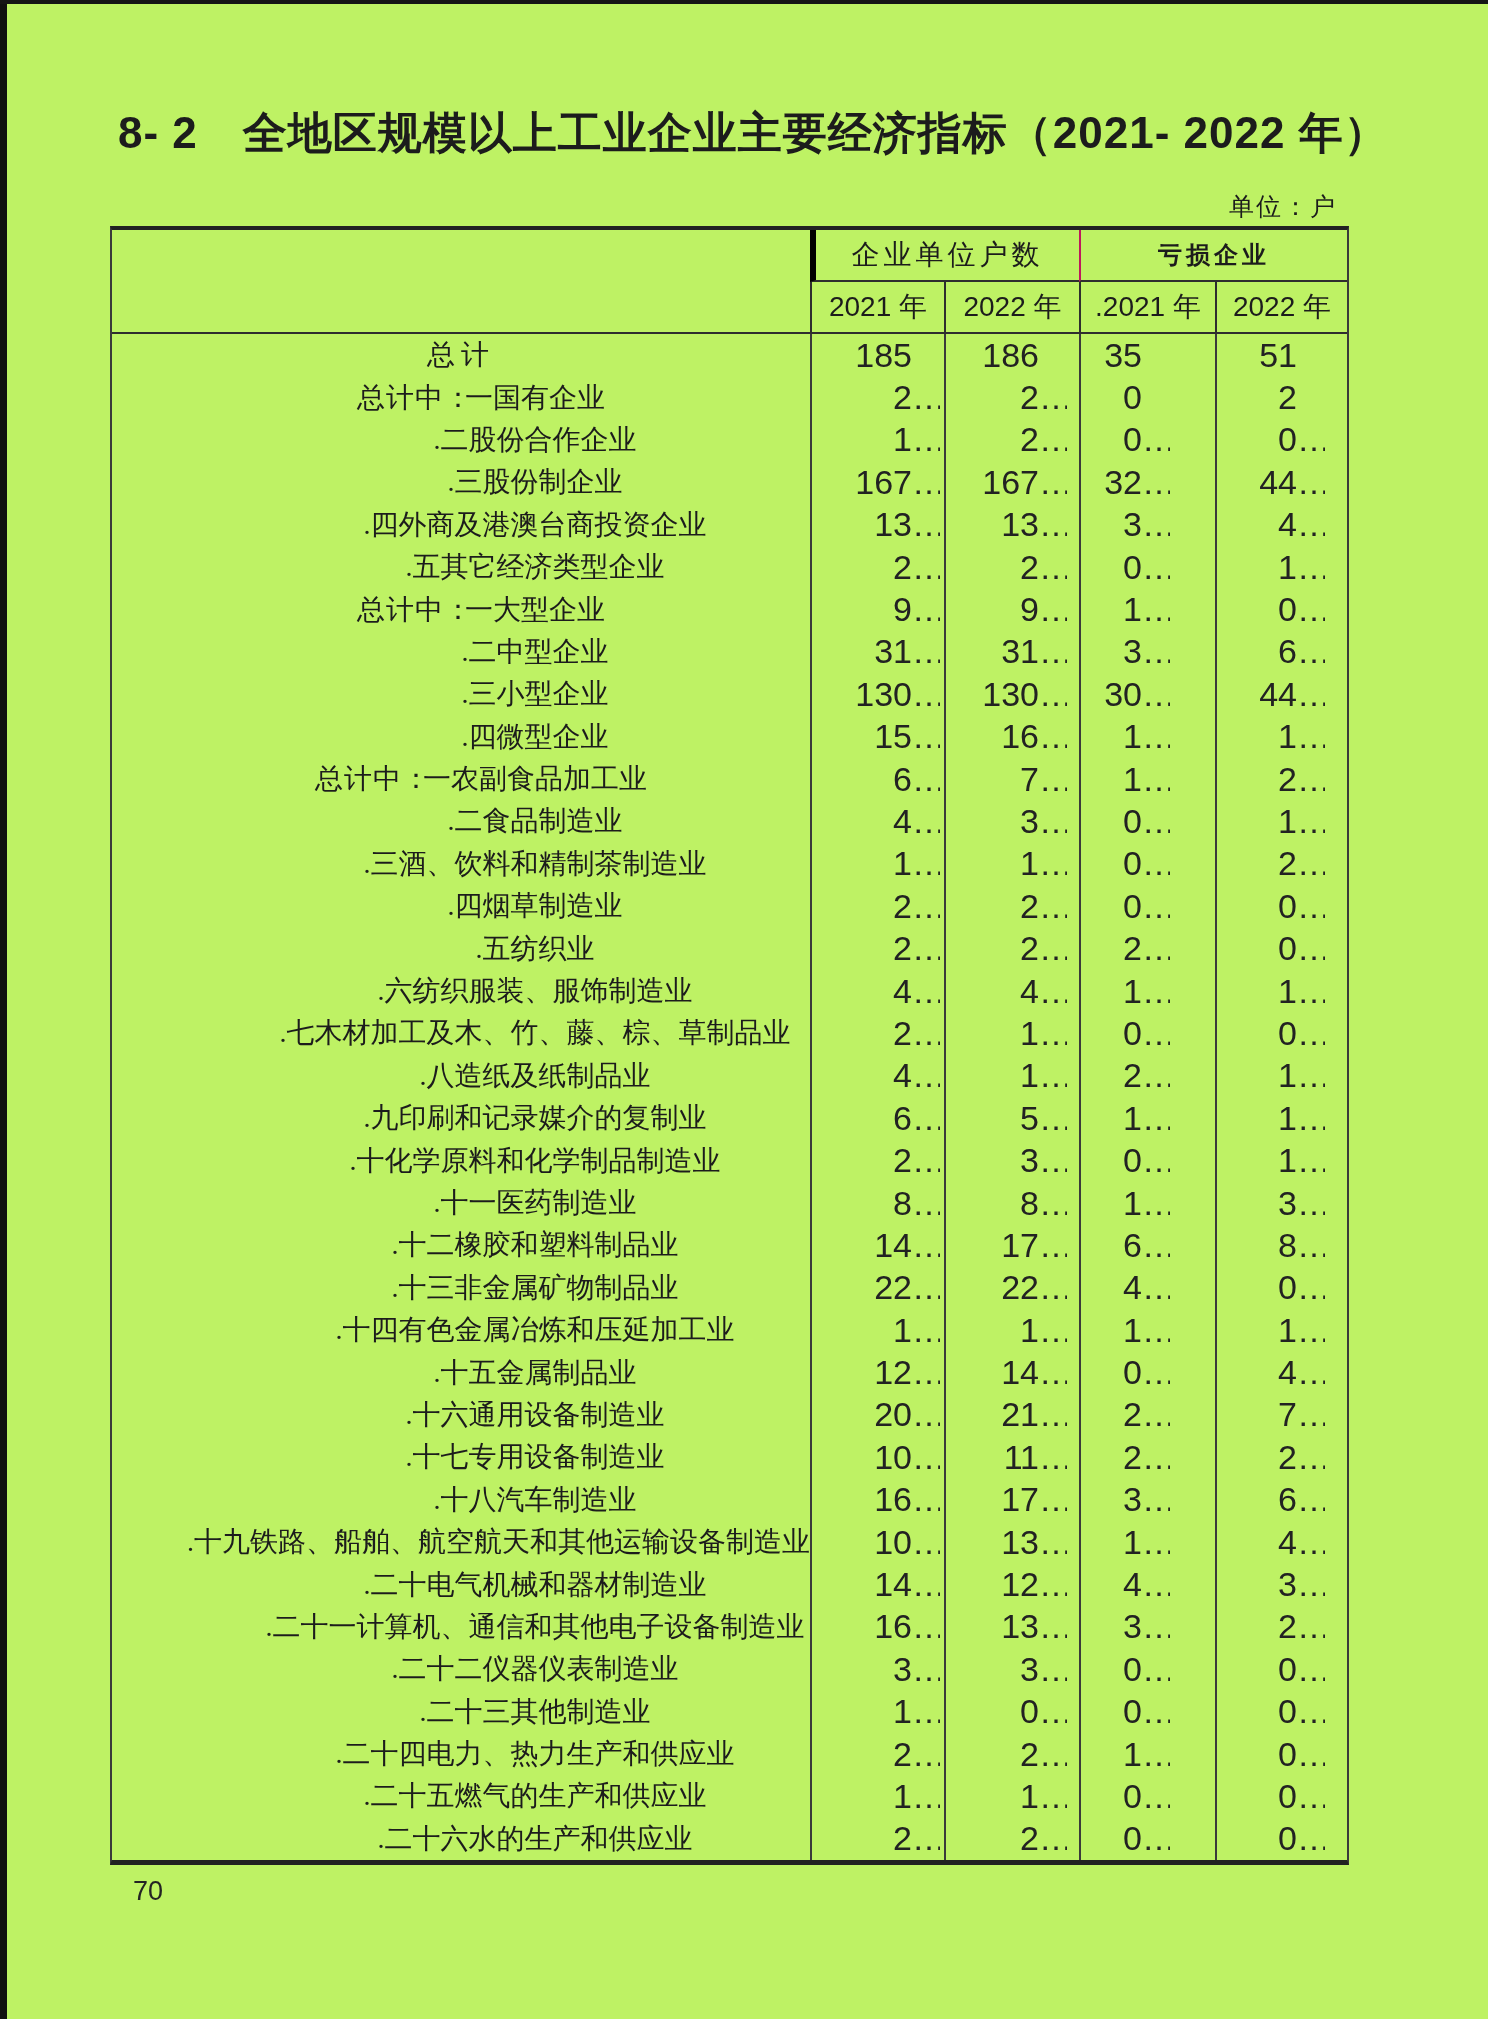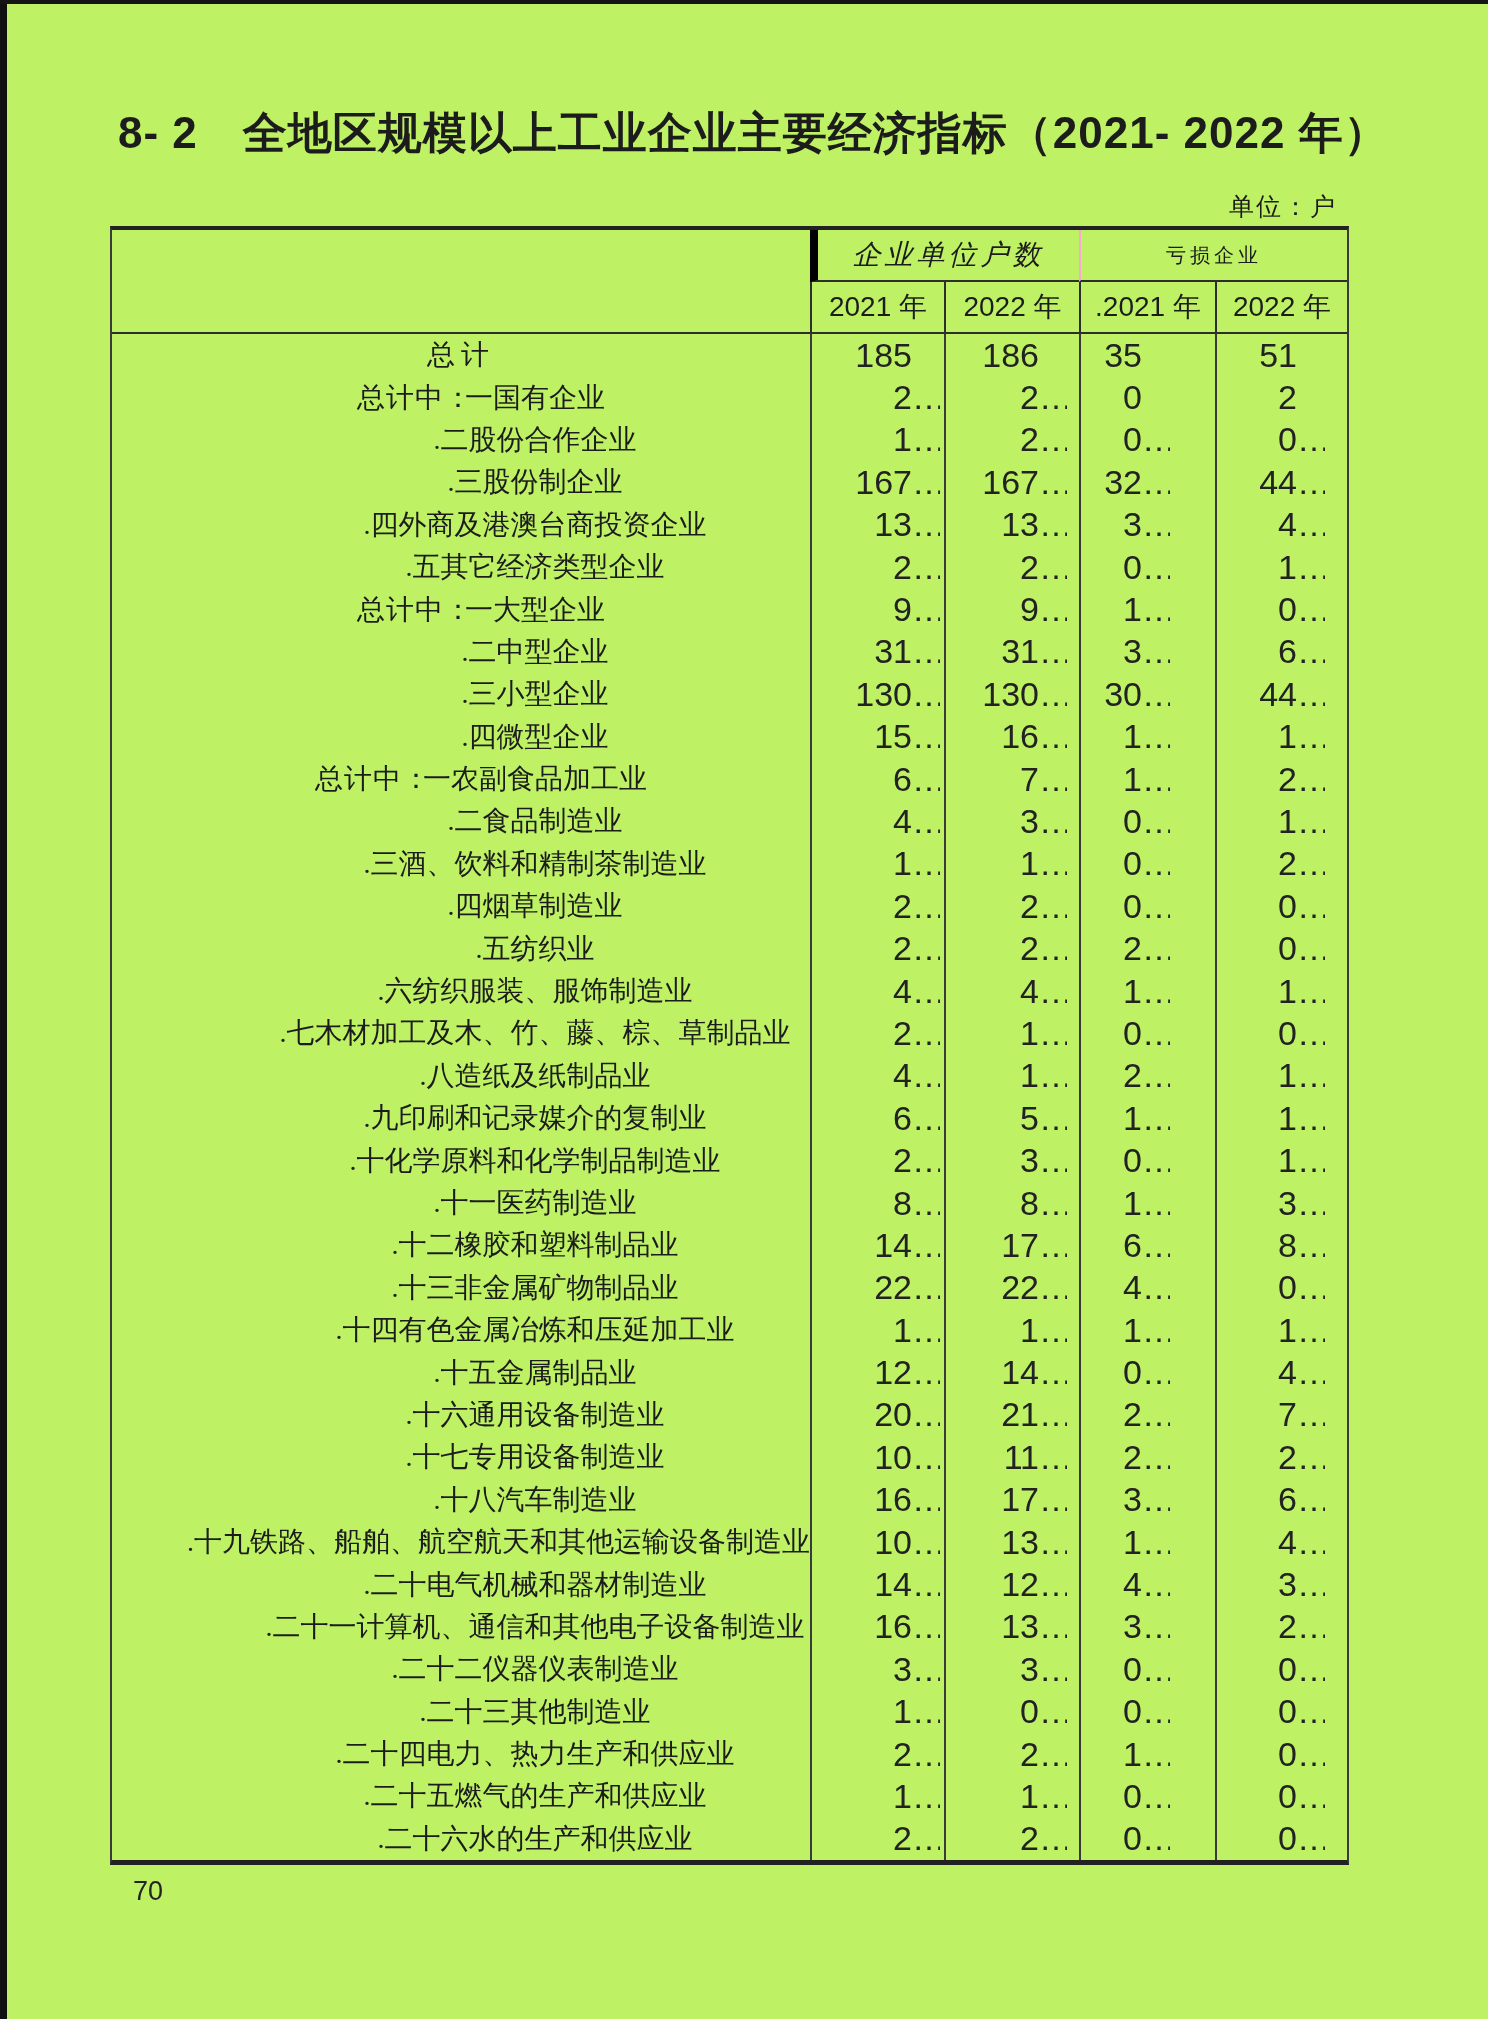--- a/index.html
+++ b/index.html
@@ -17,24 +17,24 @@
   #grid{position:absolute;left:110px;top:226px;width:1235px;
         display:grid;box-sizing:content-box;
         grid-template-columns:698px 134px 135px 136px 132px;
         grid-template-rows:52px 52px repeat(36,42.4px);
         grid-auto-rows:42.4px;
         border-top:4px solid #222;border-bottom:5px solid #222;
         border-left:2px solid #3a3a3a;border-right:2px solid #3a3a3a;}
   .cell{display:flex;align-items:center;box-sizing:border-box;overflow:visible;white-space:nowrap;}
   
   .stub-head{grid-column:1;grid-row:1/3;border-bottom:2px solid #2e2e2e;}
-  .g1{grid-column:2/4;grid-row:1;border-left:8px solid #000000;border-bottom:2px solid #2e2e2e;
-      justify-content:center;font-size:28px;letter-spacing:4px;font-style:italic;}
-  .g2{grid-column:4/6;grid-row:1;border-left:2px solid #f9a8d4;border-bottom:2px solid #2e2e2e;
-      justify-content:center;font-size:20px;letter-spacing:4px;}
+  .g1{grid-column:2/4;grid-row:1;border-left:6px solid #000000;border-bottom:2px solid #2e2e2e;
+      justify-content:center;font-size:28px;letter-spacing:4px;}
+  .g2{grid-column:4/6;grid-row:1;border-left:2px solid #be185d;border-bottom:2px solid #2e2e2e;
+      justify-content:center;font-size:24px;letter-spacing:4px;font-weight:bold;}
   .yh{grid-row:2;border-left:2px solid #2e2e2e;border-bottom:2px solid #2e2e2e;
       justify-content:center;font-size:28px;
       font-family:"Liberation Sans","DejaVu Sans",sans-serif;}
   .yh.p2{grid-column:2;} .yh.p3{grid-column:3;} .yh.p4{grid-column:4;} .yh.p5{grid-column:5;}
   
   .lab{font-size:28px;padding-left:40px;justify-content:center;}
   .lab .pfx{display:inline-block;width:108px;letter-spacing:1px;}
   .lab.ctr{justify-content:center;padding-left:0;letter-spacing:6px;}
   .val{justify-content:flex-end;border-left:2px solid #3a3a3a;
        font-family:"Liberation Sans","DejaVu Sans",sans-serif;font-size:34px;color:#222;}

